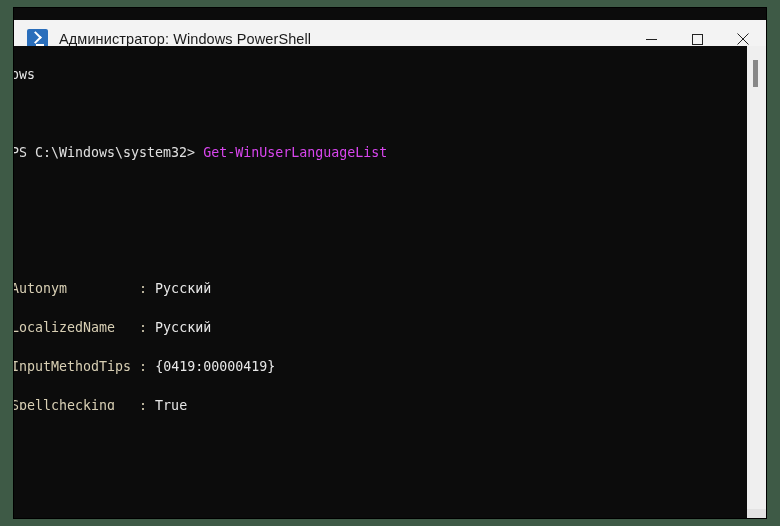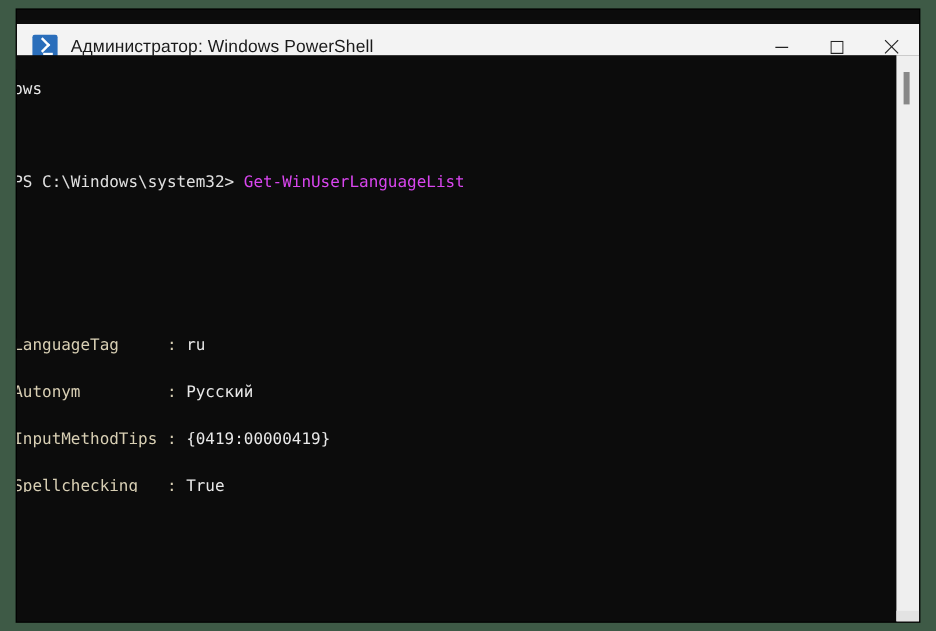--- a/index.html
+++ b/index.html
@@ -183,22 +183,22 @@
   </div>
 
   <div id="console">
     <div id="console-text">
 <div class="ln"><span class="val">ows</span></div>
 <div class="ln"> </div>
 <div class="ln"><span class="psprompt">PS C:\Windows\system32&gt;</span><span class="plain"> </span><span class="cmd">Get-WinUserLanguageList</span></div>
 <div class="ln"> </div>
 <div class="ln"> </div>
 
-<div class="ln"><span class="prop">LanguageTag</span><span class="prop">     : </span><span class="val">ru</span></div>
 <div class="ln"><span class="prop">Autonym</span><span class="prop">         : </span><span class="val">Русский</span></div>
+<div class="ln"><span class="prop">LocalizedName</span><span class="prop">   : </span><span class="val">Русский</span></div>
 <div class="ln"><span class="prop">InputMethodTips</span><span class="prop"> : </span><span class="val">{0419:00000419}</span></div>
 <div class="ln"><span class="prop">Spellchecking</span><span class="prop">   : </span><span class="val">True</span></div>
 
 
 
 
 
 
 
 

